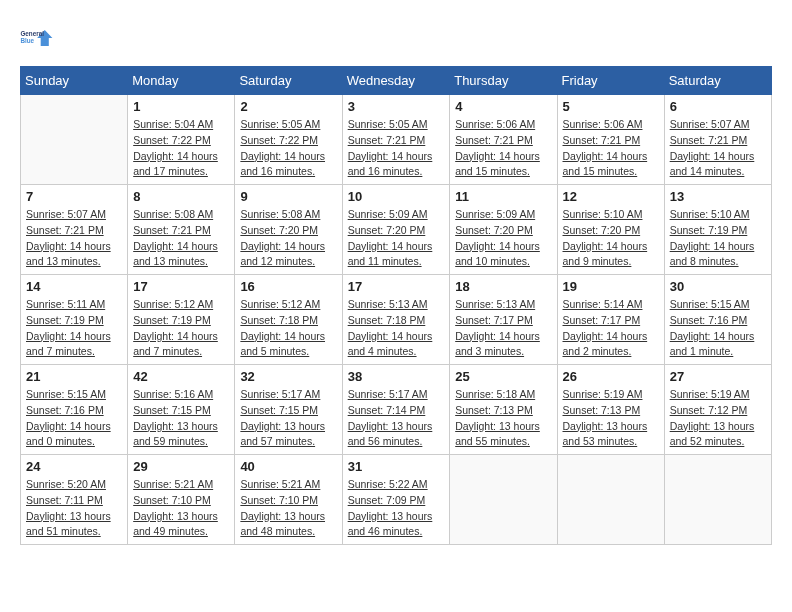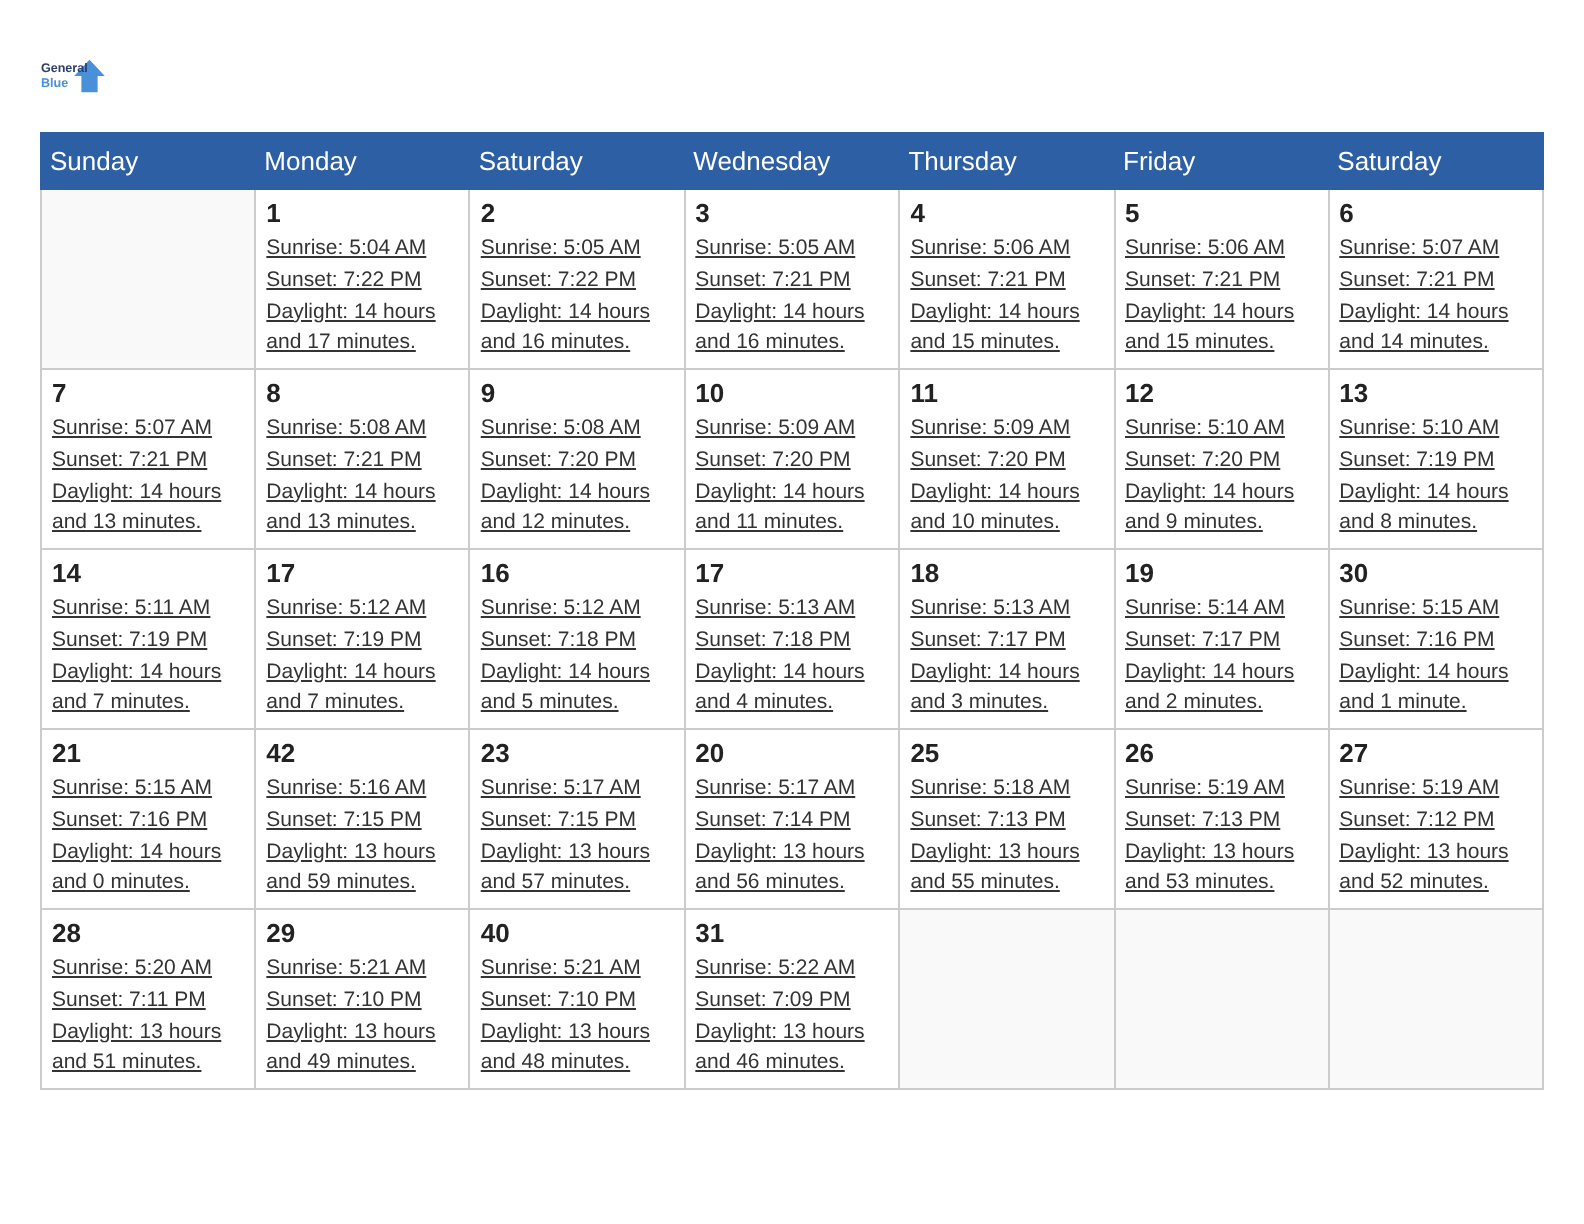--- a/index.html
+++ b/index.html
@@ -206,43 +206,43 @@
       <tr class="week-row">
         <td>
           <div class="day-number">21</div>
           <div class="day-info">Sunrise: 5:15 AM<br>Sunset: 7:16 PM<br>Daylight: 14 hours<br>and 0 minutes.</div>
         </td>
         <td>
           <div class="day-number">42</div>
           <div class="day-info">Sunrise: 5:16 AM<br>Sunset: 7:15 PM<br>Daylight: 13 hours<br>and 59 minutes.</div>
         </td>
         <td>
-          <div class="day-number">23</div>
+          <div class="day-number">32</div>
           <div class="day-info">Sunrise: 5:17 AM<br>Sunset: 7:15 PM<br>Daylight: 13 hours<br>and 57 minutes.</div>
         </td>
         <td>
-          <div class="day-number">20</div>
+          <div class="day-number">38</div>
           <div class="day-info">Sunrise: 5:17 AM<br>Sunset: 7:14 PM<br>Daylight: 13 hours<br>and 56 minutes.</div>
         </td>
         <td>
           <div class="day-number">25</div>
           <div class="day-info">Sunrise: 5:18 AM<br>Sunset: 7:13 PM<br>Daylight: 13 hours<br>and 55 minutes.</div>
         </td>
         <td>
           <div class="day-number">26</div>
           <div class="day-info">Sunrise: 5:19 AM<br>Sunset: 7:13 PM<br>Daylight: 13 hours<br>and 53 minutes.</div>
         </td>
         <td>
           <div class="day-number">27</div>
           <div class="day-info">Sunrise: 5:19 AM<br>Sunset: 7:12 PM<br>Daylight: 13 hours<br>and 52 minutes.</div>
         </td>
       </tr>
       <tr class="week-row">
         <td>
-          <div class="day-number">28</div>
+          <div class="day-number">24</div>
           <div class="day-info">Sunrise: 5:20 AM<br>Sunset: 7:11 PM<br>Daylight: 13 hours<br>and 51 minutes.</div>
         </td>
         <td>
           <div class="day-number">29</div>
           <div class="day-info">Sunrise: 5:21 AM<br>Sunset: 7:10 PM<br>Daylight: 13 hours<br>and 49 minutes.</div>
         </td>
         <td>
           <div class="day-number">40</div>
           <div class="day-info">Sunrise: 5:21 AM<br>Sunset: 7:10 PM<br>Daylight: 13 hours<br>and 48 minutes.</div>
         </td>

